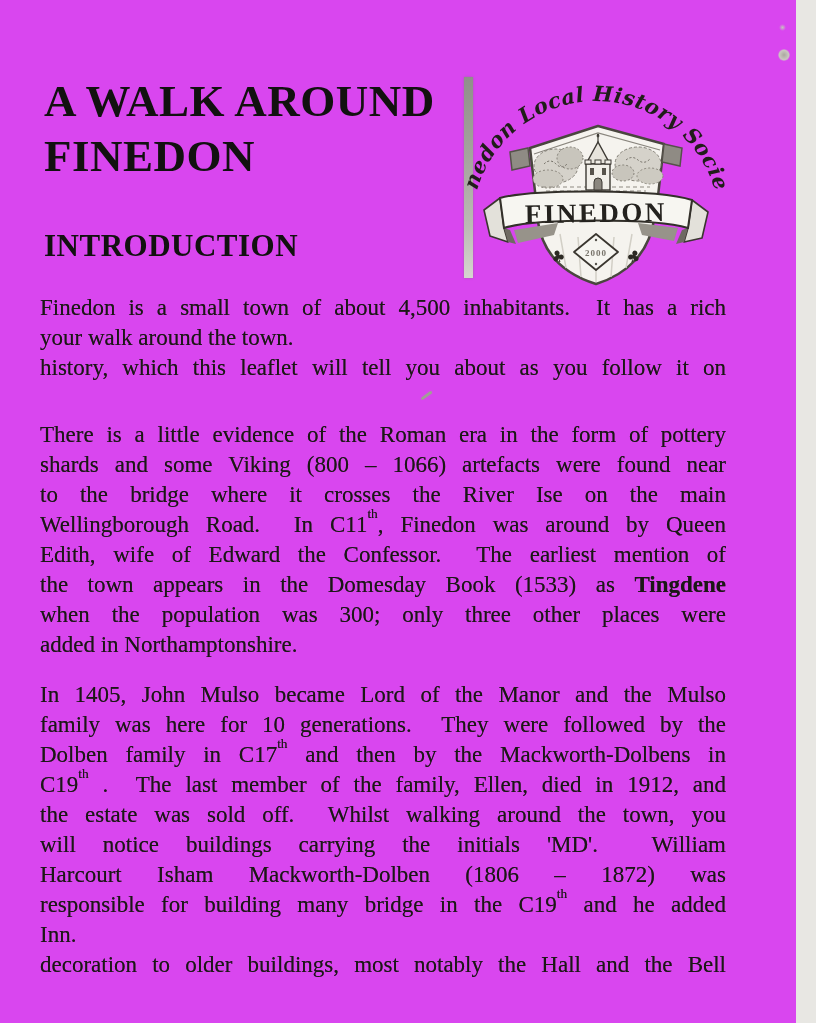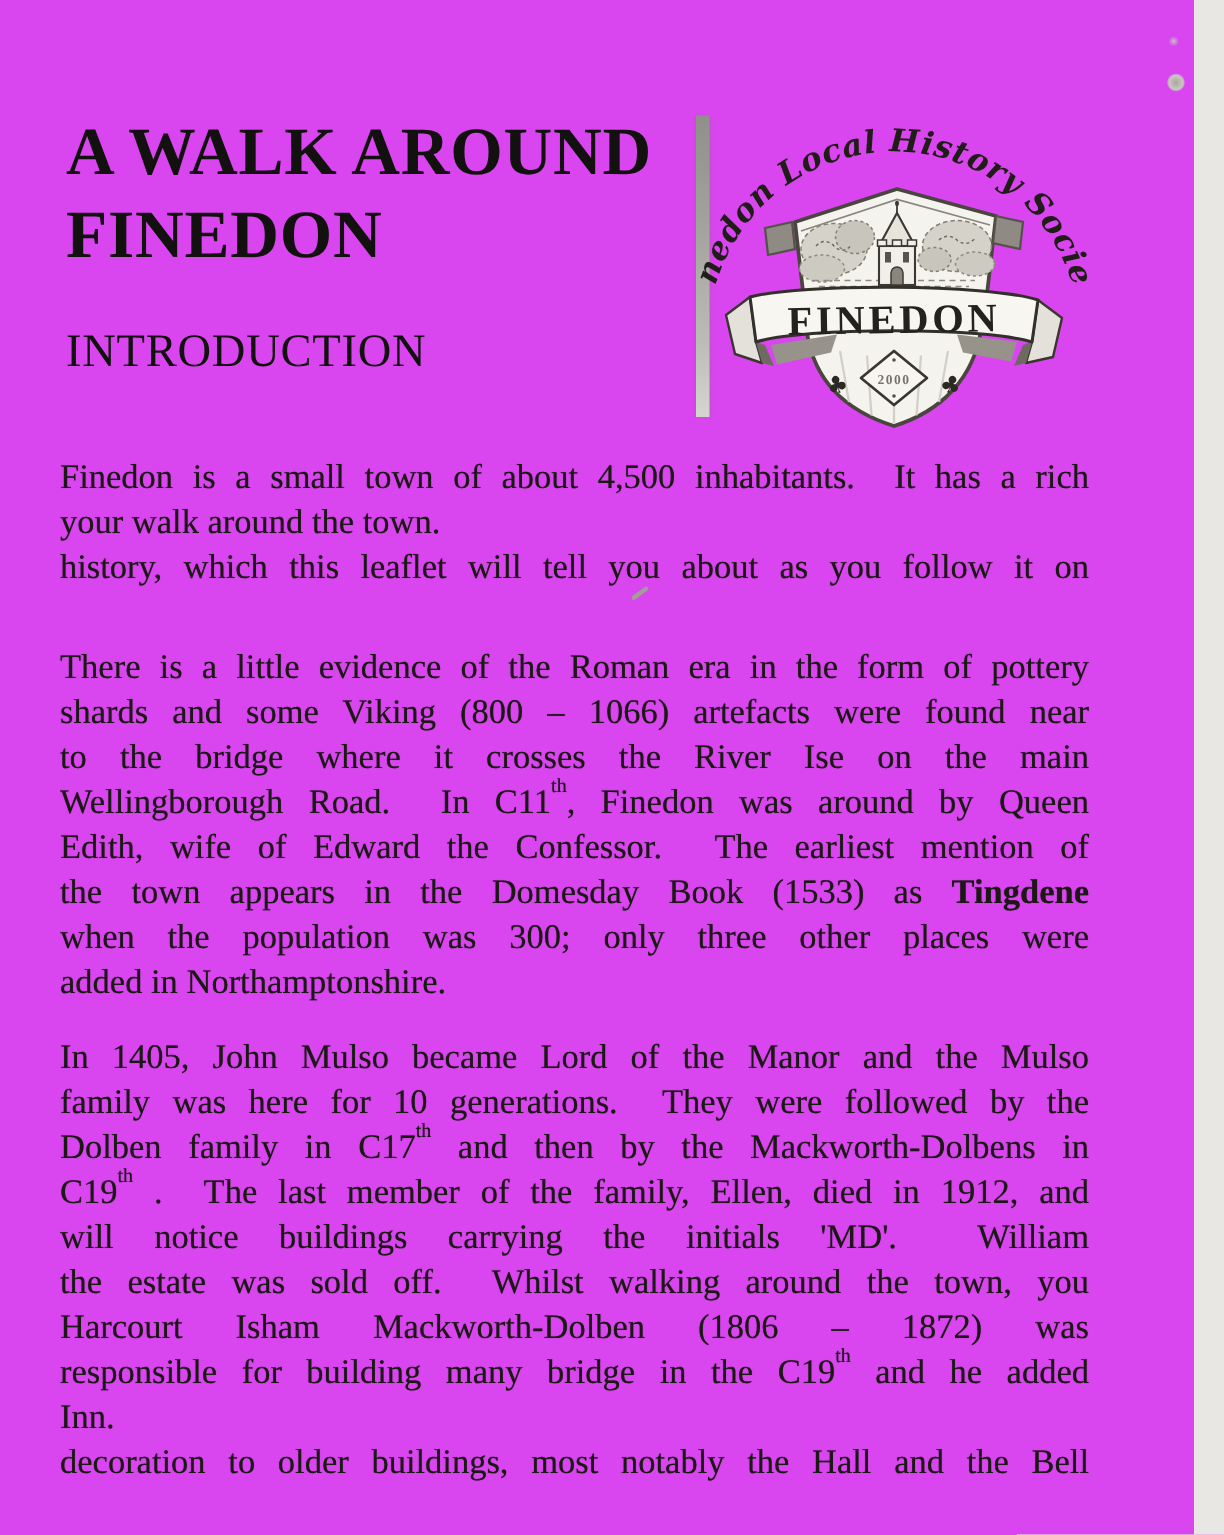--- a/index.html
+++ b/index.html
@@ -4,25 +4,25 @@
 <style>
   html,body{margin:0;padding:0;background:#e8e7e3;}
   .page{
     position:relative;width:796px;height:1023px;background:#d946ef;
     font-family:"Liberation Serif","DejaVu Serif",serif;color:#1b1815;overflow:hidden;
   }
   
   .title{position:absolute;left:44px;top:74px;margin:0;font-weight:700;font-size:45px;
     line-height:55px;letter-spacing:.5px;color:#121110;}
   .title span{display:block;}
-  .intro{position:absolute;left:44px;top:216px;margin:0;font-weight:400;font-size:31px;
+  .intro{position:absolute;left:44px;top:228px;margin:0;font-weight:700;font-size:31px;
     letter-spacing:.5px;color:#121110;}
   
   .body-text{position:absolute;left:40px;top:291px;width:686px;}
-  .para{margin:12px 0 37px 0;}
+  .para{margin:2px 0 37px 0;}
   .para:nth-child(2){margin-bottom:20px;}
   .line{font-size:23px;line-height:30px;text-align:justify;text-align-last:justify;
     text-shadow:0 0 .5px rgba(20,17,14,.6);white-space:normal;}
   .line.last{text-align-last:left;}
   .line b{font-weight:700;}
   .line sup{font-size:.58em;line-height:0;position:relative;top:-.42em;}
   
   .logo{position:absolute;left:458px;top:72px;width:276px;height:216px;}
   .scan-bar{position:absolute;left:6px;top:5px;width:9px;height:201px;
     background:linear-gradient(180deg,#908f8a 0%,#a5a49e 40%,#bcbbb5 75%,#d6d5cf 100%);
@@ -147,22 +147,22 @@
         <div class="line"><span>Edith, wife of Edward the Confessor.&nbsp; The earliest mention of</span></div>
         <div class="line"><span>the town appears in the Domesday Book (1533) as </span><b>Tingdene</b></div>
         <div class="line"><span>when the population was 300; only three other places were</span></div>
         <div class="line last"><span>added in Northamptonshire.</span></div>
       </div>
       <div class="para">
         <div class="line"><span>In 1405, John Mulso became Lord of the Manor and the Mulso</span></div>
         <div class="line"><span>family was here for 10 generations.&nbsp; They were followed by the</span></div>
         <div class="line"><span>Dolben family in C17</span><sup>th</sup><span> and then by the Mackworth-Dolbens in</span></div>
         <div class="line"><span>C19</span><sup>th</sup><span> .&nbsp; The last member of the family, Ellen, died in 1912, and</span></div>
+        <div class="line"><span>the estate was sold off.&nbsp; Whilst walking around the town, you</span></div>
         <div class="line"><span>will notice buildings carrying the initials 'MD'.&nbsp; William</span></div>
-        <div class="line"><span>the estate was sold off.&nbsp; Whilst walking around the town, you</span></div>
         <div class="line"><span>Harcourt Isham Mackworth-Dolben (1806 – 1872) was</span></div>
         <div class="line"><span>responsible for building many bridge in the C19</span><sup>th</sup><span> and he added</span></div>
         <div class="line last"><span>Inn.</span></div>
         <div class="line"><span>decoration to older buildings, most notably the Hall and the Bell</span></div>
       </div>
     </div>
 
   <div class="speck s1"></div>
   <div class="speck s2"></div>
   <div class="pen-mark"></div>

